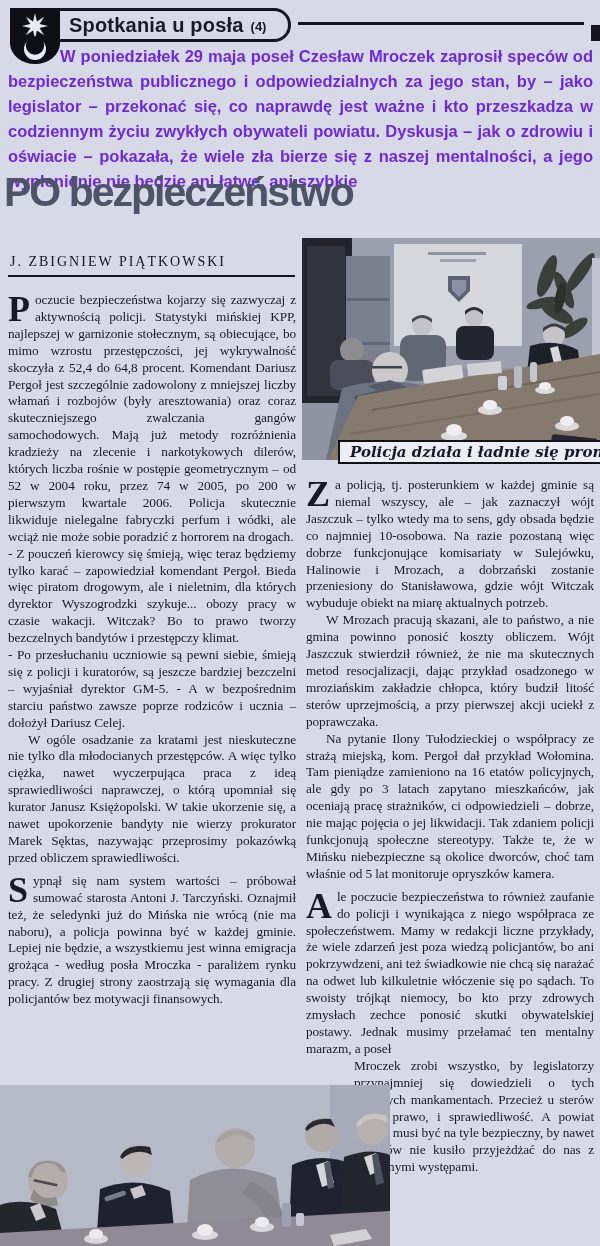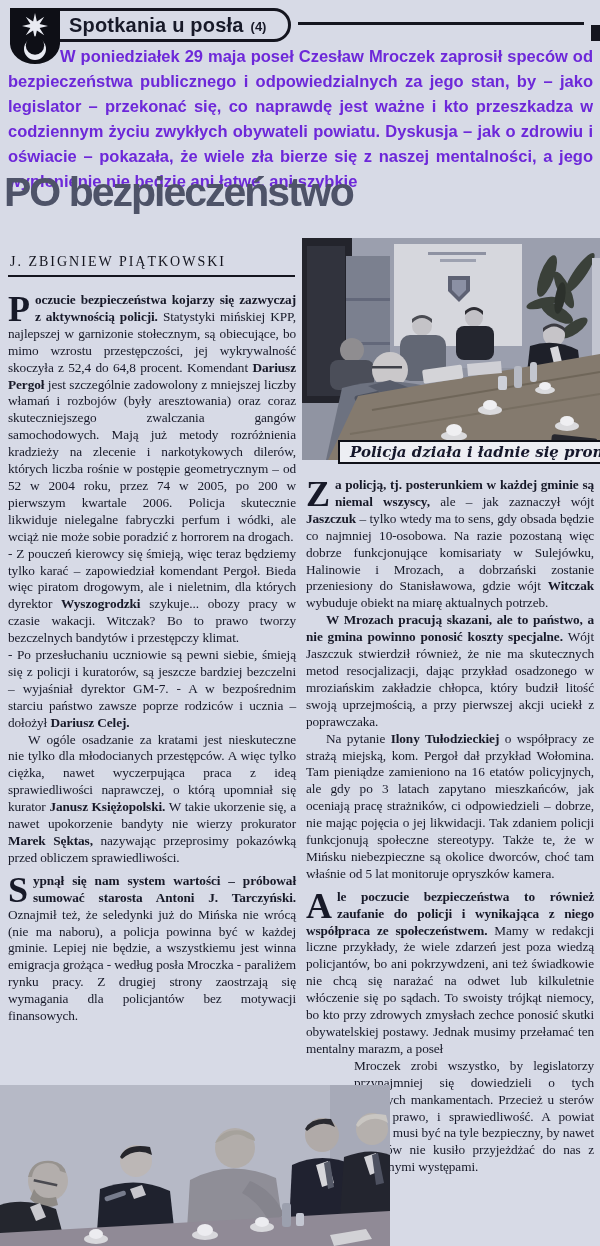--- a/index.html
+++ b/index.html
@@ -43,21 +43,21 @@
   .col-left  { left:8px;  top:292px; }
   .col-right { left:306px; top:477px; }
   .col p { margin:0; }
   .col p.mt { margin-top:6px; }
   .col p.ind { text-indent:20px; }
   .col p.wrap-b { margin-left:48px; }
   .dropcap {
     float:left; font-weight:bold; font-size:36px; line-height:30px;
     padding:2px 5px 0 0; color:#171928;
   }
-  .b { font-weight:700; }
+  .b { font-weight:400; }
   .i { }
   
   .photo-top { position:absolute; left:302px; top:238px; width:298px; height:232px; z-index:2; }
   .photo-top svg { display:block; }
   .photo-caption {
     position:absolute; left:36px; top:202px; white-space:nowrap;
     background:#edeef3; border:2.5px solid #0f1018; padding:1px 10px;
     font-family:"DejaVu Serif", serif; font-weight:bold; font-style:italic;
     font-size:15px; color:#15172b;
   }
@@ -83,21 +83,21 @@
   </div>
   <p class="lead">W poniedziałek 29 maja poseł Czesław Mroczek zaprosił speców od bezpieczeństwa publicznego i odpowiedzialnych za jego stan, by – jako legislator – przekonać się, co naprawdę jest ważne i kto przeszkadza w codziennym życiu zwykłych obywateli powiatu. Dyskusja – jak o zdrowiu i oświacie – pokazała, że wiele zła bierze się z naszej mentalności, a jego wyplenienie nie będzie ani łatwe, ani szybkie</p>
 
   <h1 class="headline">PO bezpieczeństwo</h1>
   <div class="byline">J. ZBIGNIEW PIĄTKOWSKI</div>
   <div class="byline-rule"></div>
 
   <section class="col col-left">
     <p class="para"><span class="dropcap">P</span><span><span class="b">oczucie bezpieczeństwa kojarzy się zazwyczaj z aktywnością policji. </span><span>Statystyki mińskiej KPP, najlepszej w garnizonie stołecznym, są obiecujące, bo mimo wzrostu przestępczości, jej wykrywalność skoczyła z 52,4 do 64,8 procent. Komendant </span><span class="b">Dariusz Pergoł</span><span> jest szczególnie zadowolony z mniejszej liczby włamań i rozbojów (były aresztowania) oraz coraz skuteczniejszego zwalczania gangów samochodowych. Mają już metody rozróżnienia kradzieży na zlecenie i narkotykowych dilerów, których liczba rośnie w postępie geometrycznym – od 52 w 2004 roku, przez 74 w 2005, po 200 w pierwszym kwartale 2006. Policja skutecznie likwiduje nielegalne fabryczki perfum i wódki, ale wciąż nie może sobie poradzić z horrorem na drogach.</span></span></p>
     <p class="para"><span>- </span><span class="i">Z pouczeń kierowcy się śmieją, więc teraz będziemy tylko karać</span><span> – zapowiedział komendant Pergoł. Bieda więc piratom drogowym, ale i nieletnim, dla których dyrektor </span><span class="b">Wyszogrodzki</span><span> szykuje... obozy pracy w czasie wakacji. Witczak? Bo to prawo tworzy bezczelnych bandytów i przestępczy klimat.</span></p>
-    <p class="para"><span>- Po przesłuchaniu uczniowie są pewni siebie, śmieją się z policji i kuratorów, są jeszcze bardziej bezczelni – wyjaśniał dyrektor GM-7. - A w bezpośrednim starciu państwo zawsze poprze rodziców i ucznia – dołożył </span><span class="b">Dariusz Celej.</span></p>
+    <p class="para"><span>- Po przesłuchaniu uczniowie są pewni siebie, śmieją się z policji i kuratorów, są jeszcze bardziej bezczelni – wyjaśniał dyrektor GM-5. - A w bezpośrednim starciu państwo zawsze poprze rodziców i ucznia – dołożył </span><span class="b">Dariusz Celej.</span></p>
     <p class="para ind"><span>W ogóle osadzanie za kratami jest nieskuteczne nie tylko dla młodocianych przestępców. A więc tylko ciężka, nawet wyczerpująca praca z ideą sprawiedliwości naprawczej, o którą upomniał się kurator </span><span class="b">Janusz Księżopolski.</span><span> W takie ukorzenie się, a nawet upokorzenie bandyty nie wierzy prokurator </span><span class="b">Marek Sęktas,</span><span> nazywając przeprosimy pokazówką przed obliczem sprawiedliwości.</span></p>
     <p class="para mt"><span class="dropcap">S</span><span><span class="b">ypnął się nam system wartości – próbował sumować starosta Antoni J. Tarczyński. </span><span>Oznajmił też, że seledynki już do Mińska nie wrócą (nie ma naboru), a policja powinna być w każdej gminie. Lepiej nie będzie, a wszystkiemu jest winna emigracja grożąca - według posła Mroczka - paraliżem rynku pracy. Z drugiej strony zaostrzają się wymagania dla policjantów bez motywacji finansowych.</span></span></p>
   </section>
 
   <figure class="photo-top">
     <svg viewBox="0 0 298 222" width="298" height="222" aria-hidden="true">
       <rect width="298" height="222" fill="#9094a2"></rect>
       <rect width="298" height="130" fill="#9b9fae"></rect>
       <rect x="0" y="0" width="50" height="165" fill="#23242c"></rect>
       <rect x="5" y="8" width="38" height="150" fill="#31333d"></rect>
@@ -152,21 +152,21 @@
         <ellipse cx="265" cy="183" rx="7" ry="5" fill="#efeff2"></ellipse>
       <ellipse cx="152" cy="198" rx="13" ry="5" fill="#dadadd"></ellipse>
         <ellipse cx="152" cy="192" rx="8" ry="6" fill="#efeff2"></ellipse>
       <rect x="250" y="196" width="46" height="18" rx="3" fill="#26272e" transform="rotate(6 250 196)"></rect>
     </svg>
     <figcaption class="photo-caption">Policja działa i ładnie się promuje</figcaption>
   </figure>
 
   <section class="col col-right">
     <p class="para"><span class="dropcap">Z</span><span><span class="b">a policją, tj. posterunkiem w każdej gminie są niemal wszyscy, </span><span>ale – jak zaznaczył wójt </span><span class="b">Jaszczuk</span><span> – tylko wtedy ma to sens, gdy obsada będzie co najmniej 10-osobowa. Na razie pozostaną więc dobrze funkcjonujące komisariaty w Sulejówku, Halinowie i Mrozach, a dobrzański zostanie przeniesiony do Stanisławowa, gdzie wójt </span><span class="b">Witczak</span><span> wybuduje obiekt na miarę aktualnych potrzeb.</span></span></p>
-    <p class="para ind"><span class="b">W Mrozach pracują skazani, ale to państwo, a nie gmina powinno ponosić koszty specjalne. </span><span>Wójt Jaszczuk stwierdził również, że nie ma skutecznych metod resocjalizacji, dając przykład osadzonego w mroziańskim zakładzie chłopca, który budził litość swoją uprzejmością, a przy pierwszej akcji uciekł z poprawczaka.</span></p>
+    <p class="para ind"><span class="b">W Mrozach pracują skazani, ale to państwo, a nie gmina powinno ponosić koszty obliczem. </span><span>Wójt Jaszczuk stwierdził również, że nie ma skutecznych metod resocjalizacji, dając przykład osadzonego w mroziańskim zakładzie chłopca, który budził litość sterów uprzejmością, a przy pierwszej akcji uciekł z poprawczaka.</span></p>
     <p class="para ind"><span>Na pytanie </span><span class="b">Ilony Tułodzieckiej</span><span> o współpracy ze strażą miejską, kom. Pergoł dał przykład Wołomina. Tam pieniądze zamieniono na 16 etatów policyjnych, ale gdy po 3 latach zapytano mieszkańców, jak oceniają pracę strażników, ci odpowiedzieli – dobrze, nie mając pojęcia o jej likwidacji. Tak zdaniem policji funkcjonują społeczne stereotypy. Także te, że w Mińsku niebezpieczne są okolice dworców, choć tam właśnie od 5 lat monitoruje opryszków kamera.</span></p>
     <p class="para mt"><span class="dropcap">A</span><span><span class="b">le poczucie bezpieczeństwa to również zaufanie do policji i wynikająca z niego współpraca ze społeczeństwem. </span><span>Mamy w redakcji liczne przykłady, że wiele zdarzeń jest poza wiedzą policjantów, bo ani pokrzywdzeni, ani też świadkowie nie chcą się narażać na odwet lub kilkuletnie włóczenie się po sądach. To swoisty trójkąt niemocy, bo kto przy zdrowych zmysłach zechce ponosić skutki obywatelskiej postawy. Jednak musimy przełamać ten mentalny marazm, a poseł</span></span></p>
     <p class="para wrap-b"><span>Mroczek zrobi wszystko, by legislatorzy przynajmniej się dowiedzieli o tych prawnych mankamentach. Przecież u sterów jest i prawo, i sprawiedliwość. A powiat miński musi być na tyle bezpieczny, by nawet sąsiadów nie kusiło przyjeżdżać do nas z gościnnymi występami.</span></p>
   </section>
 
   <figure class="photo-bottom">
     <svg viewBox="0 0 390 161" width="390" height="161" aria-hidden="true">
       <rect width="390" height="161" fill="#b6b9c6"></rect>
       <rect x="330" y="0" width="60" height="161" fill="#a7aab8"></rect>
       <circle cx="48" cy="96" r="20" fill="#b3aeac"></circle>

